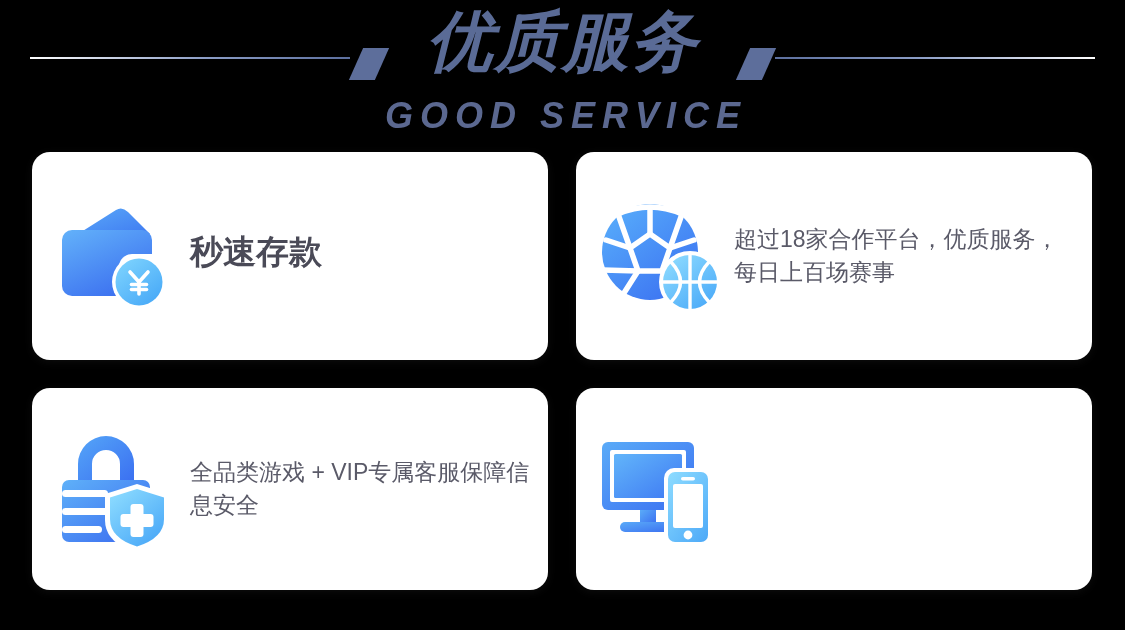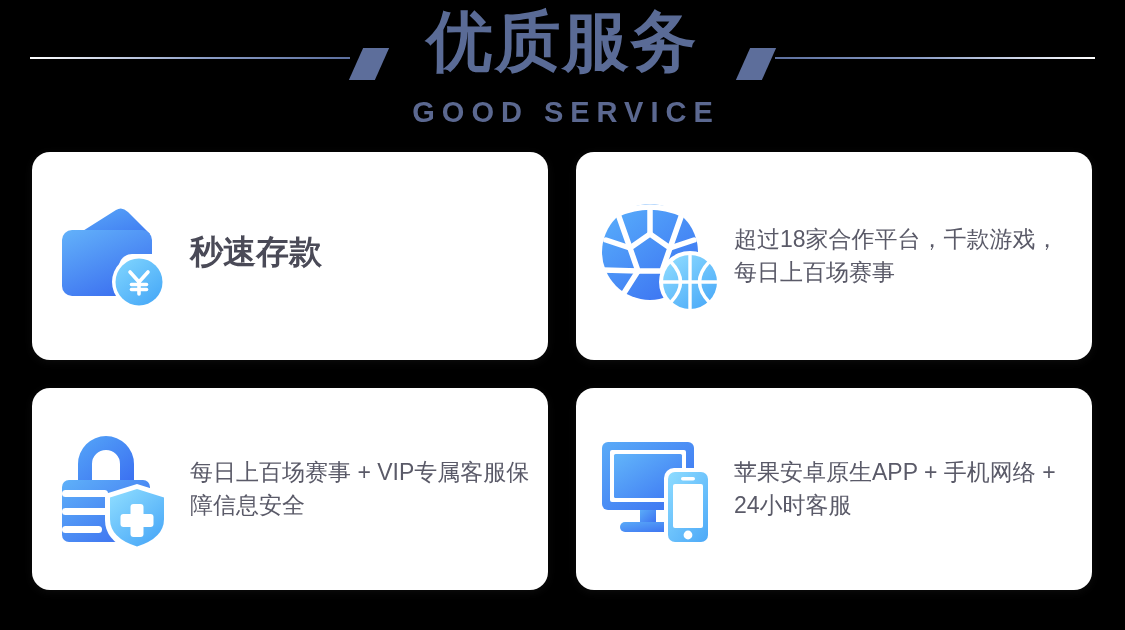--- a/index.html
+++ b/index.html
@@ -4,21 +4,21 @@
 <style>
   * { margin:0; padding:0; box-sizing:border-box; }
   html,body { background:#000; }
   body {
     width:1125px; height:630px;
     font-family:"Liberation Sans","DejaVu Sans",sans-serif;
     overflow:hidden; position:relative;
   }
 
   
-  .header { position:absolute; left:0; top:0; width:1125px; height:145px; }
+  .header { position:absolute; left:0; top:0; width:1125px; height:145px;font-style:italic; }
 
   .hdr-deco { position:absolute; top:56px; height:4px; }
   .hdr-deco .bar {
     position:absolute; top:1px; height:2px; width:100%;
   }
   .hdr-deco.left  { left:30px;  width:320px; }
   .hdr-deco.right { right:30px; width:320px; }
   .hdr-deco.left .bar  { background:linear-gradient(90deg,#ffffff 0%,#8b9dc6 55%,#5c6f9e 100%); }
   .hdr-deco.right .bar { background:linear-gradient(270deg,#ffffff 0%,#8b9dc6 55%,#5c6f9e 100%); }
 
@@ -32,21 +32,21 @@
   .hdr-title {
     position:absolute; left:0; top:8px; width:1125px;
     text-align:center;
     font-size:66px; font-weight:bold; line-height:1;
     color:#5a6b96;
     letter-spacing:2px;
   }
   .hdr-sub {
     position:absolute; left:0; top:98px; width:1125px;
     text-align:center;
-    font-size:29px; font-weight:bold; line-height:1;
+    font-size:36px; font-weight:bold; line-height:1;
     color:#5b6890;
     letter-spacing:7px;
     text-indent:7px;
   }
 
   
   .grid {
     position:absolute; left:32px; top:152px;
     width:1061px; height:448px;
     display:grid;
@@ -174,21 +174,21 @@
         <circle cx="92" cy="84" r="27" fill="url(#sg2)"></circle>
         <g fill="none" stroke="#ffffff" stroke-width="3.4" stroke-linecap="round">
           <path d="M92 57 L92 111"></path>
           <path d="M65 84 L119 84"></path>
           <path d="M73 64 Q92 84 73 104"></path>
           <path d="M111 64 Q92 84 111 104"></path>
         </g>
       </svg>
     </div>
     <div class="card-text">
-      <div class="card-desc">超过18家合作平台，千款游戏，每日上百场赛事</div>
+      <div class="card-desc">超过18家合作平台，优质服务，每日上百场赛事</div>
     </div>
   </div>
 
   <div class="card">
     <div class="card-icon">
       <svg width="118" height="122" viewBox="0 0 118 122" aria-hidden="true">
         <defs>
           <linearGradient id="lg1" x1="0" y1="0" x2="1" y2="1">
             <stop offset="0" stop-color="#55a6f8"></stop>
               <stop offset="1" stop-color="#3a6ef1"></stop>
@@ -214,21 +214,21 @@
 
         <path d="M81 56 L113 66 V92 q0 23 -32 33 q-32 -10 -32 -33 V66 Z" fill="#ffffff"></path>
         <path d="M81 61 L108 69.5 V91 q0 19 -27 27.5 q-27 -8.5 -27 -27.5 V69.5 Z" fill="url(#lg3)"></path>
         <g fill="#ffffff">
           <rect x="74.5" y="76" width="13" height="33" rx="3"></rect>
           <rect x="64.5" y="86" width="33" height="13" rx="3"></rect>
         </g>
       </svg>
     </div>
     <div class="card-text">
-      <div class="card-desc">每日上百场赛事 + VIP专属客服保障信息安全</div>
+      <div class="card-desc">全品类游戏 + VIP专属客服保障信息安全</div>
     </div>
   </div>
 
   <div class="card">
     <div class="card-icon">
       <svg width="122" height="114" viewBox="0 0 122 114" aria-hidden="true">
         <defs>
           <linearGradient id="mg1" x1="0" y1="0" x2="1" y2="1">
             <stop offset="0" stop-color="#5aabf8"></stop>
               <stop offset="1" stop-color="#3b6ff1"></stop>
@@ -251,17 +251,16 @@
         <rect x="22" y="90" width="56" height="10" rx="5" fill="url(#mg1)"></rect>
 
         <rect x="66" y="36" width="48" height="78" rx="10" fill="#ffffff"></rect>
         <rect x="70" y="40" width="40" height="70" rx="7" fill="url(#mg3)"></rect>
         <rect x="75" y="52" width="30" height="44" rx="2" fill="#ffffff"></rect>
         <rect x="83" y="45" width="14" height="3.6" rx="1.8" fill="#ffffff"></rect>
         <circle cx="90" cy="103" r="4.4" fill="#ffffff"></circle>
       </svg>
     </div>
     <div class="card-text">
-      <div class="card-desc">苹果安卓原生APP + 手机网络 + 24小时客服</div>
     </div>
   </div>
 
 </div>
 
 </body></html>

